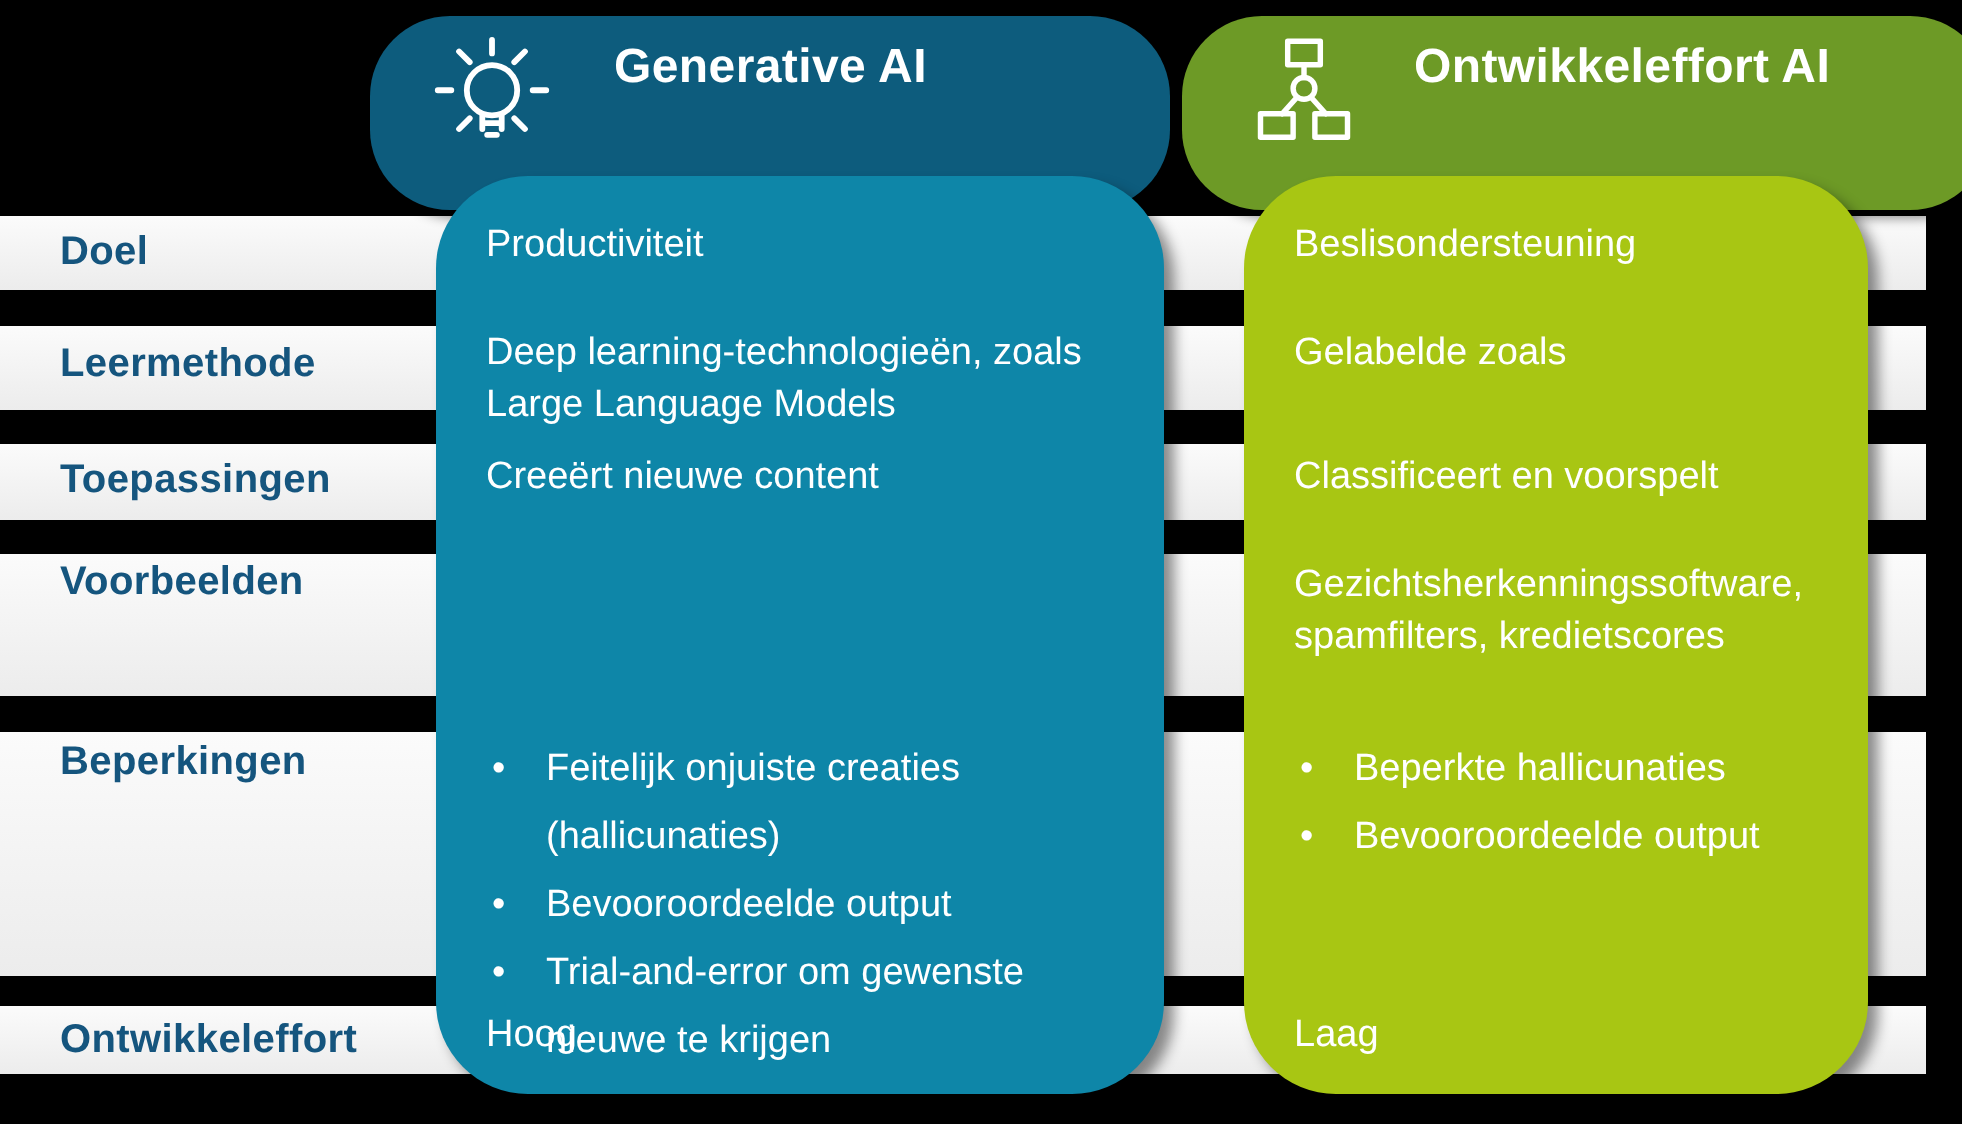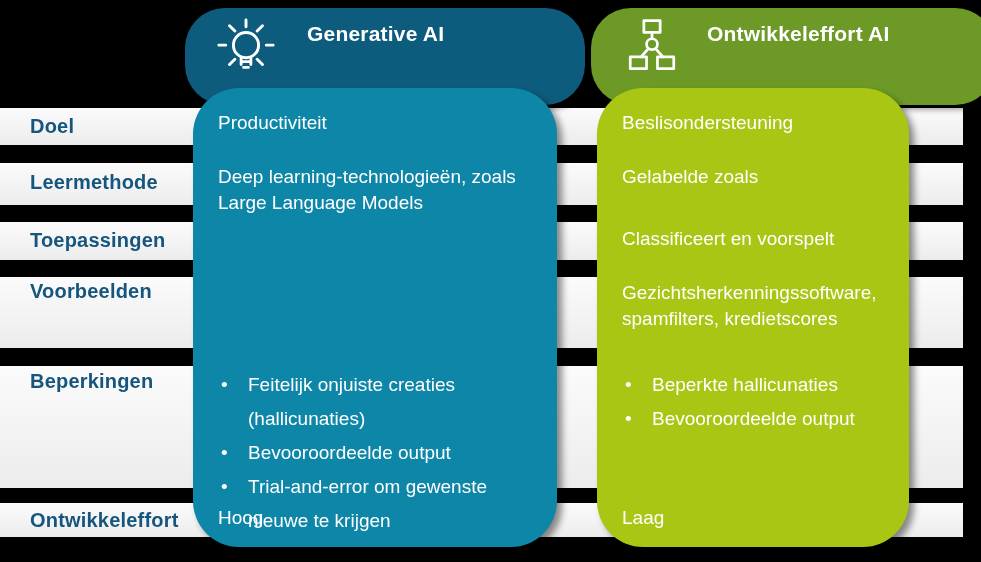--- a/index.html
+++ b/index.html
@@ -35,30 +35,31 @@
   .col-header {
     position:absolute; top:8px; height:97px; border-radius:40px;
     display:flex; align-items:flex-start;
     box-shadow:4px 4px 6px rgba(0,0,0,0.45);
   }
   .gen-header { left:185px; width:370px; background:#0D5C7D; padding-left:30px; }
   .dis-header { left:591px; width:372px; background:#6D9A26; padding-left:32px; }
 
   .header-icon { flex:0 0 auto; margin-top:10px; }
   .col-title {
-    font-size:21px; font-weight:bold; color:#fff; line-height:26px;
+    font-size:24px; font-weight:bold; color:#fff; line-height:26px;
     margin-top:13px; letter-spacing:0.2px;
   }
   .gen-header .col-title { margin-left:30px; }
   .dis-header .col-title { margin-left:26px; }
 
   
   .col-body {
     position:absolute; top:88px; height:459px; border-radius:46px;
     box-shadow:5px 5px 7px rgba(0,0,0,0.45);
+    margin-left:25px;
   }
   .gen-body { left:193px; width:364px; background:#0E86A8; }
   .dis-body { left:597px; width:312px; background:#A8C613; }
 
   .cell {
     position:absolute; left:25px; width:316px;
     color:#fff; font-size:19px; line-height:26px;
   }
   .cell-doel            { top:22px; }
   .cell-leermethode     { top:76px; }
@@ -119,20 +120,21 @@
       <path d="M28 33 L20 42 M36 33 L44 42"></path>
       <rect x="8" y="42" width="18" height="13"></rect>
       <rect x="38" y="42" width="18" height="13"></rect>
     </svg>
     <span class="col-title">Ontwikkeleffort AI</span>
   </div>
 
   <div class="col-body gen-body">
     <div class="cell cell-doel">Productiviteit</div>
     <div class="cell cell-leermethode">Deep learning-technologieën, zoals Large Language Models</div>
+    <div class="cell cell-toepassingen">Creeërt nieuwe content</div>
     <div class="cell cell-beperkingen">
       <ul class="bullets">
         <li>Feitelijk onjuiste creaties (hallicunaties)</li>
         <li>Bevooroordeelde output</li>
         <li>Trial-and-error om gewenste nieuwe te krijgen</li>
       </ul>
     </div>
     <div class="cell cell-ontwikkeleffort">Hoog</div>
   </div>
 

